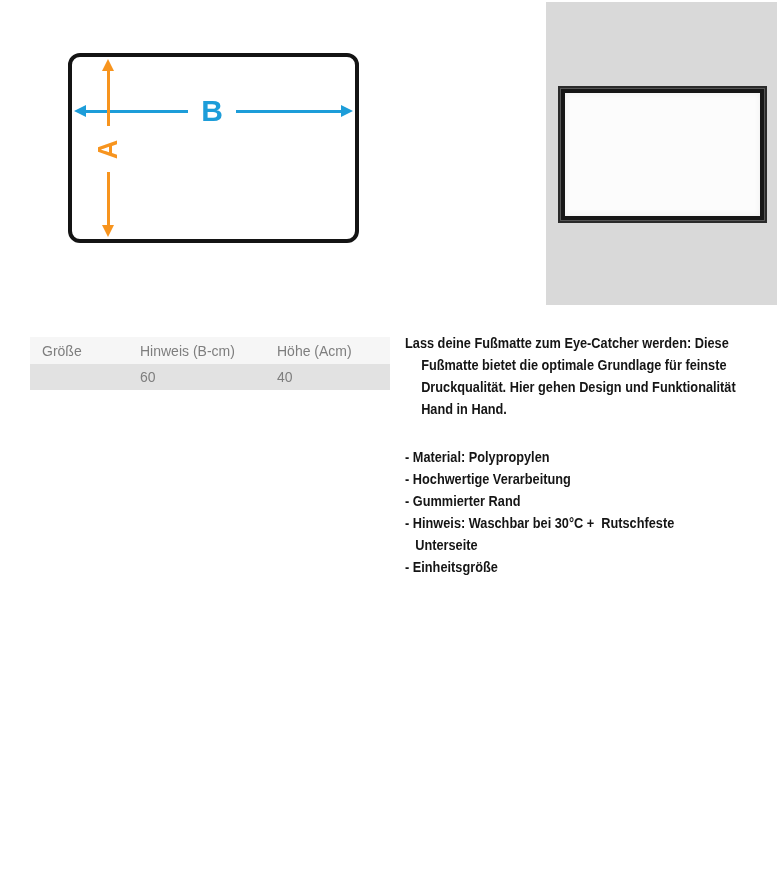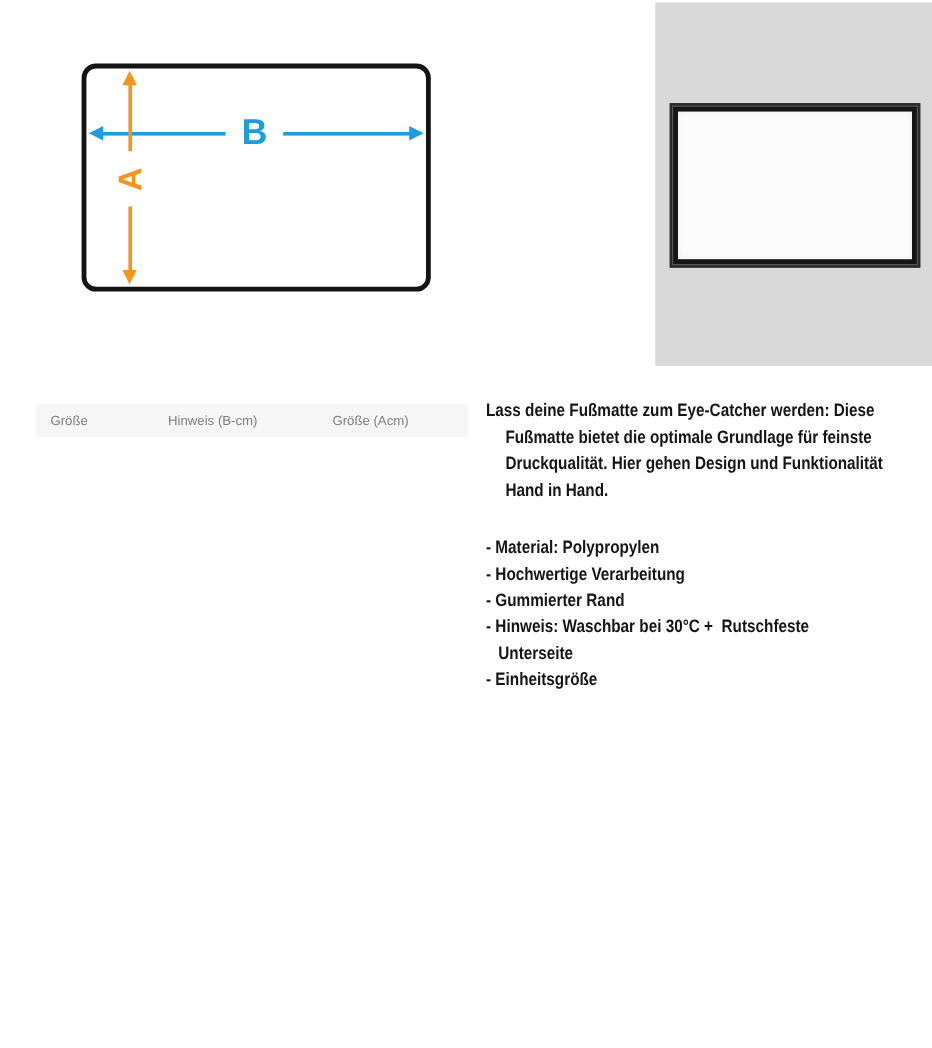--- a/index.html
+++ b/index.html
@@ -54,21 +54,21 @@
     box-shadow: inset 0 0 0 2px #2a2a2a, inset 0 0 0 3px #555;
   }
   .mat-surface {
     width: 100%; height: 100%; background: #FCFCFC; box-sizing: border-box;
     box-shadow: inset 0 0 6px rgba(0,0,0,0.06);
   }
 
   
   .size-table {
     position: absolute; left: 30px; top: 337px; width: 360px;
-    font-size: 11px; color: #7E7E7E;
+    font-size: 14px; color: #7E7E7E;
   }
   .tr { display: grid; grid-template-columns: 110px 137px 113px; align-items: center; }
   .tr.head { height: 27px; background: #F6F6F6; }
   .tr.data { height: 26px; background: #E2E2E2; }
   .td { white-space: nowrap; }
   .td.first { padding-left: 12px; }
 
   
   .desc {
     position: absolute; left: 405px; top: 332px; width: 445px;
@@ -103,21 +103,26 @@
   <div class="photo">
     <div class="mat">
       <div class="mat-surface"></div>
     </div>
   </div>
 
   <div class="size-table">
     <div class="tr head">
       <div class="td first">Größe</div>
       <div class="td">Hinweis (B-cm)</div>
-      <div class="td">Größe (Acm)</div>
+      <div class="td">Höhe (Acm)</div>
+    </div>
+    <div class="tr data">
+      <div class="td first"></div>
+      <div class="td">60</div>
+      <div class="td">40</div>
     </div>
   </div>
 
   <div class="desc">
     <p class="intro">Lass deine Fußmatte zum Eye-Catcher werden: Diese
 Fußmatte bietet die optimale Grundlage für feinste
 Druckqualität. Hier gehen Design und Funktionalität
 Hand in Hand.</p>
     <ul class="features">
       <li>- Material: Polypropylen</li>

